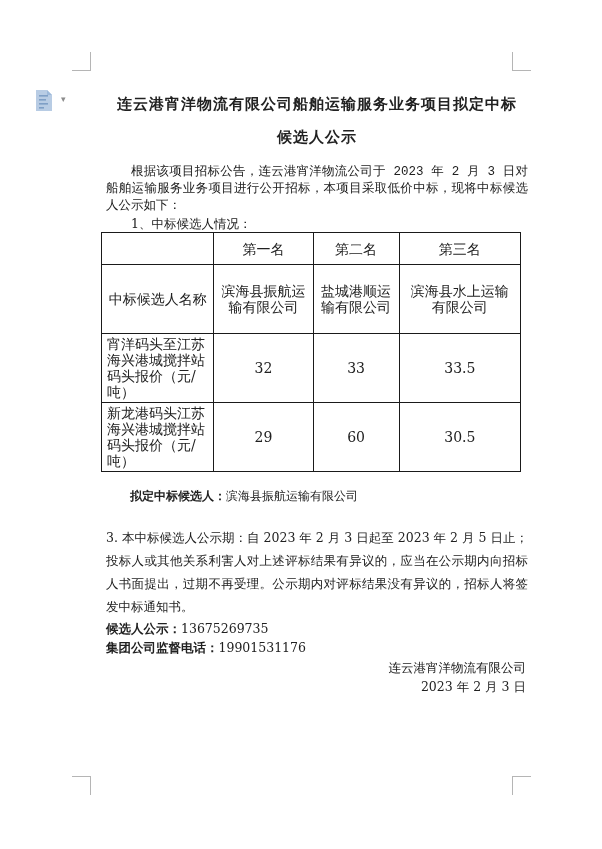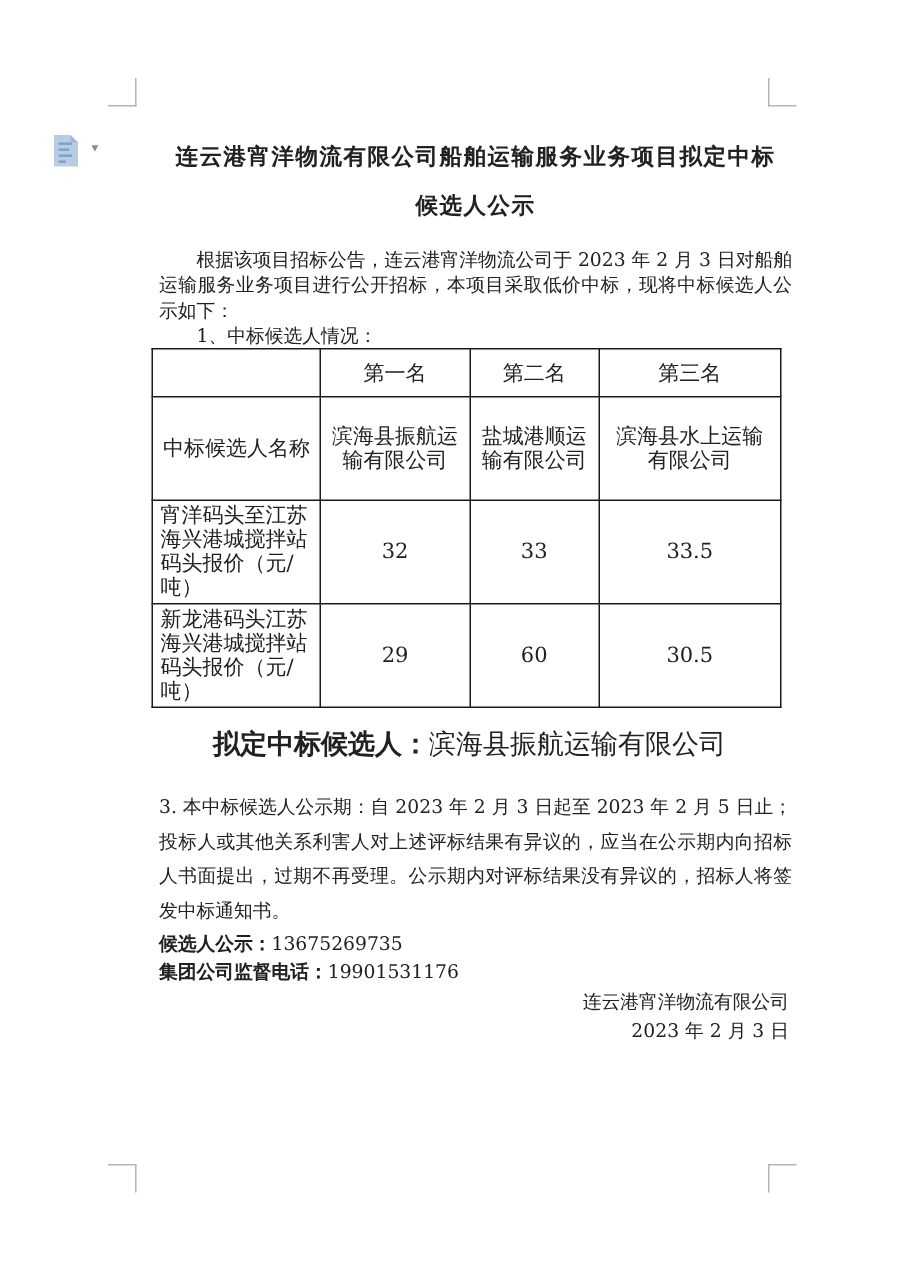--- a/index.html
+++ b/index.html
@@ -21,21 +21,21 @@
   
   .paste-btn{position:absolute;left:35px;top:89px;width:40px;height:26px;cursor:pointer;}
   .paste-btn svg{display:block;}
   .paste-drop{position:absolute;left:26px;top:6px;font-size:9px;color:#8c8c8c;line-height:9px;font-family:"DejaVu Sans",sans-serif;}
 
   .content{position:absolute;left:90px;top:88px;width:422px;margin-left:16px;}
 
   .title{font-size:15px;font-weight:bold;text-align:center;line-height:33px;letter-spacing:1px;}
 
   .bodytext{font-size:12.5px;line-height:17px;}
-  .intro{margin-top:10px;text-indent:2em;text-align:justify;}
+  .intro{margin-top:10px;text-indent:2em;text-align:justify;font-family:Liberation Mono, monospace;}
   .item1{text-indent:2em;}
 
   table.cand{
     border-collapse:collapse;
     margin-left:-5px;
     width:420px;
     table-layout:fixed;
     font-size:14px;
   }
   table.cand td{
@@ -46,21 +46,21 @@
     line-height:16px;
     word-break:break-all;
   }
   table.cand tr.r-head td{height:27px;}
   table.cand tr.r-name td{height:64px;}
   table.cand tr.r-p1 td{height:58px;}
   table.cand tr.r-p2 td{height:60px;}
   table.cand td.rowlabel-left{text-align:left;}
   .c1{width:112px;}.c2{width:99px;}.c3{width:86px;}.c4{width:121px;}
 
-  .proposed{margin-top:16px;text-indent:2em;font-size:18px;line-height:17px;}
+  .proposed{margin-top:16px;text-indent:2em;font-size:12px;line-height:17px;}
   .proposed .blabel{font-weight:bold;}
 
   .notice{margin-top:21px;font-size:12.5px;line-height:23px;text-align:justify;}
 
   .contacts{margin-top:2px;font-size:12.5px;line-height:18.5px;}
   .contacts .blabel{font-weight:bold;}
 
   .signature{margin-top:1px;text-align:right;font-size:12.5px;line-height:19px;padding-right:2px;}
 </style>
 </head>

